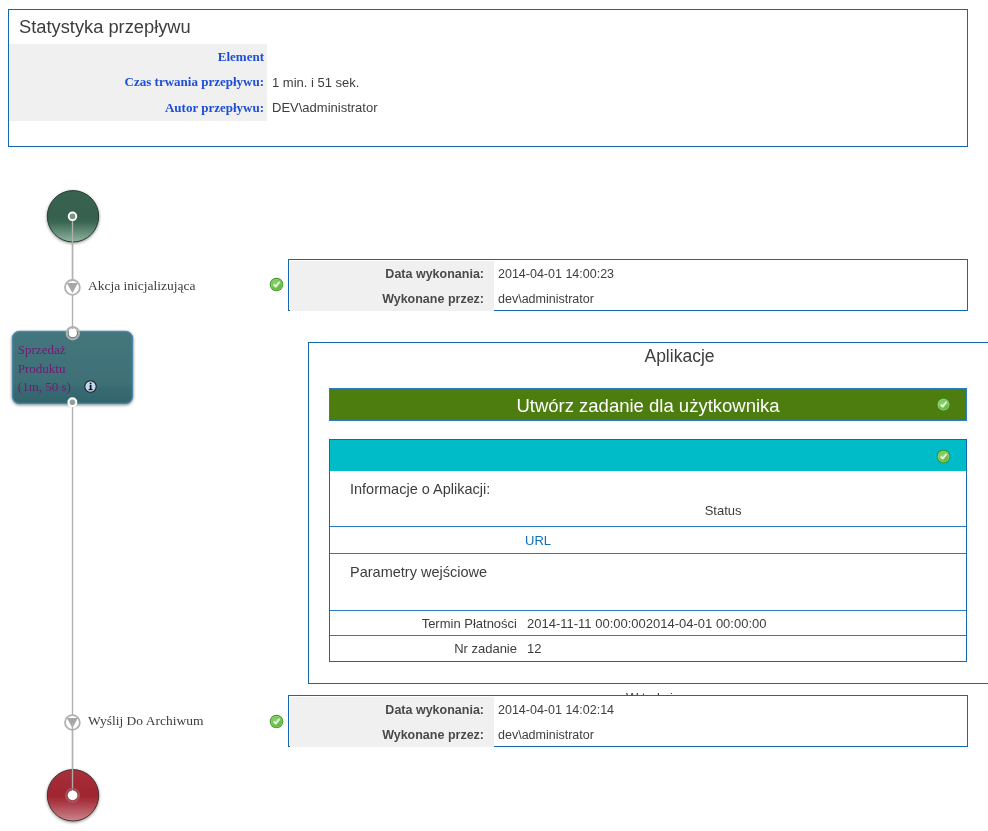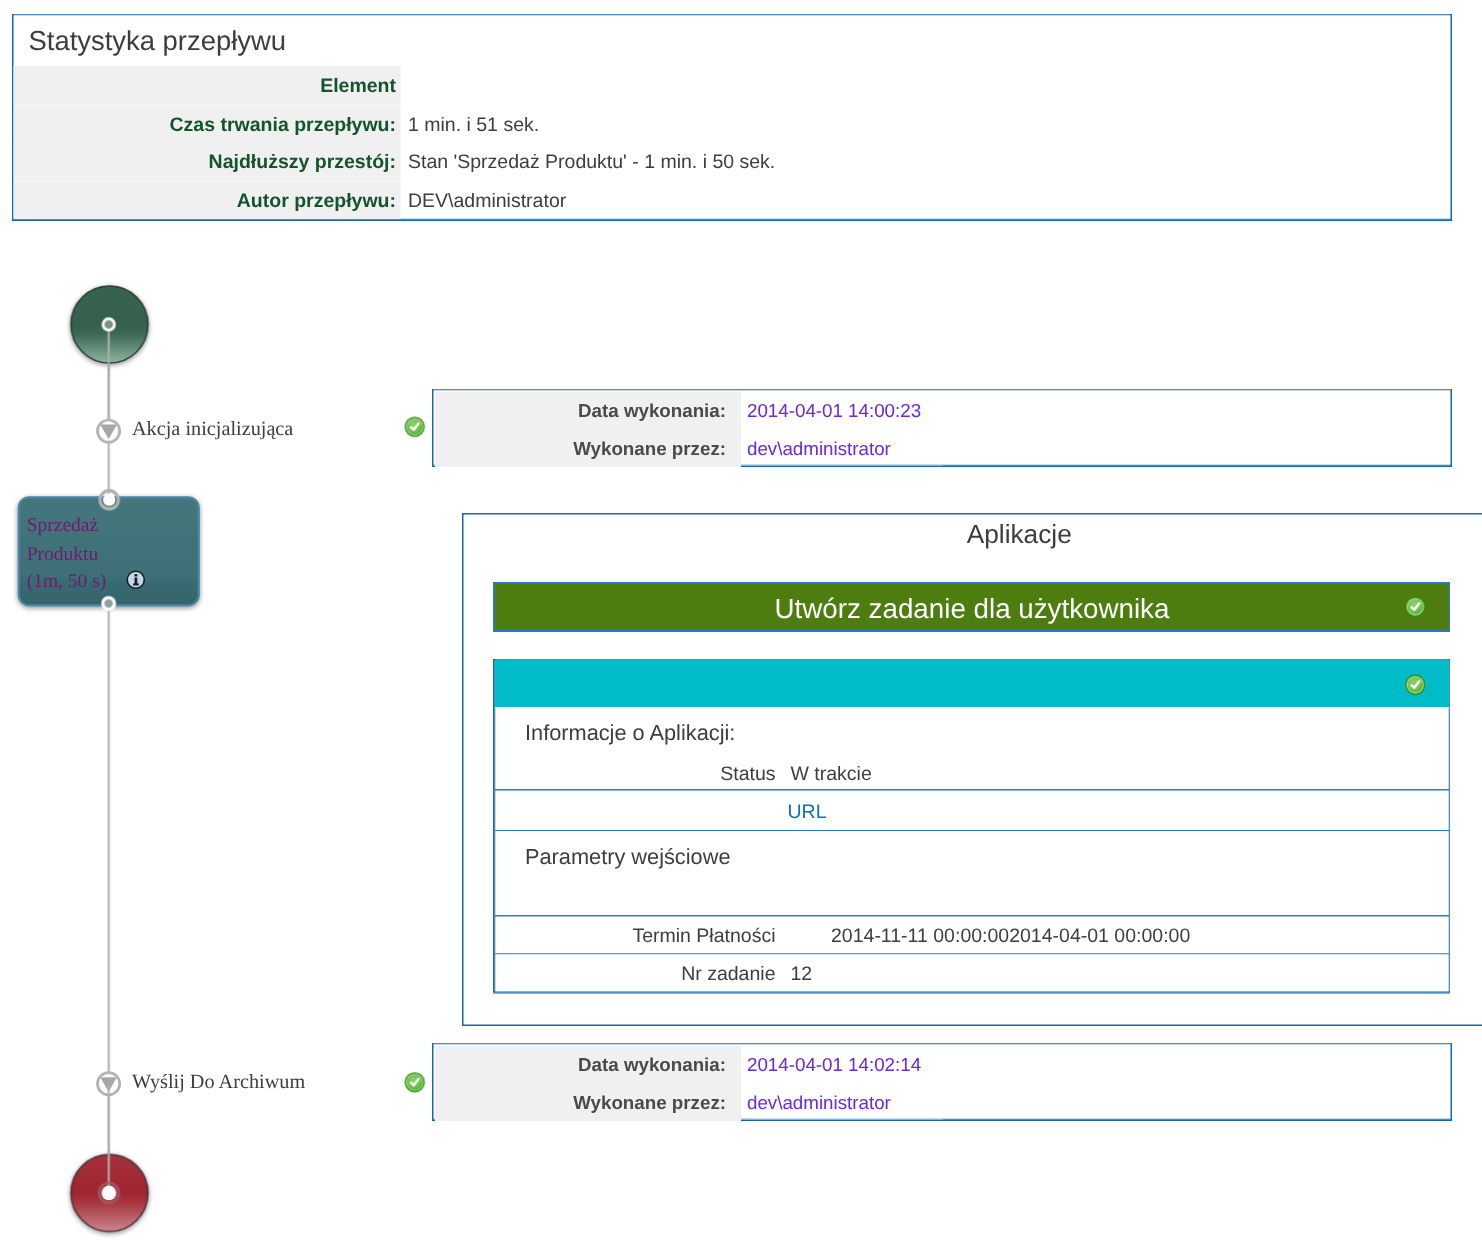--- a/index.html
+++ b/index.html
@@ -10,34 +10,34 @@
   body *{will-change:opacity;}
   span.cell{display:inline-block;will-change:opacity;}
 
   
   .stats-panel{position:absolute;left:8px;top:9px;width:960px;height:138px;
                border:1px solid #1466ad;box-sizing:border-box;background:#fff;}
   .stats-title{position:absolute;left:10px;top:5.5px;font-size:18.3px;color:#3d3d3d;font-weight:400;}
   .stats-table{position:absolute;left:0;top:34px;width:100%;border-collapse:collapse;}
   .stats-table td{padding:0;vertical-align:middle;}
   td.s-lbl{width:258px;text-align:right;padding-right:3px;box-sizing:border-box;
-           font-size:13px;font-weight:bold;color:#14532d;background:#f0f0f0;height:25.5px;}
+           font-size:13px;font-weight:bold;color:#1d4ed8;background:#f0f0f0;height:25.5px;font-family:Liberation Serif, serif;}
   td.s-val{font-size:13px;color:#3d3d3d;padding-left:5px;height:25.5px;}
 
   
   .graph{position:absolute;left:0;top:0;width:288px;height:628px;font-family:Liberation Serif, serif;}
   .trans-label{position:absolute;font-size:13.5px;color:#3d3d3d;white-space:nowrap;}
   .state-text{position:absolute;font-size:13px;color:#701a75;line-height:18.3px;will-change:opacity;}
 
   .infobox{position:absolute;border:1px solid #1466ad;box-sizing:border-box;background:#fff;padding:1px;}
   .infobox table{border-collapse:collapse;width:100%;}
   .infobox td{padding:0;vertical-align:middle;}
   td.i-lbl{width:204px;text-align:right;padding-right:10px;box-sizing:border-box;
            font-size:12.5px;font-weight:bold;color:#4a4a4a;background:#f0f0f0;height:25px;}
-  td.i-val{font-size:12.5px;color:#6d28d9;padding-left:4px;height:25px;margin-left:38px;}
+  td.i-val{font-size:12.5px;color:#404040;padding-left:4px;height:25px;margin-left:38px;}
 
   .okmark{position:absolute;width:15px;height:15px;}
 
   
   .apps-panel{position:absolute;border:1px solid #1466ad;box-sizing:border-box;background:#fff;}
   .apps-title{position:absolute;width:100%;text-align:center;font-size:17.5px;color:#3d3d3d;}
   .app-bar{position:absolute;background:#4d7c0f;box-sizing:border-box;border:1px solid #2a7cc7;}
   .app-bar .t{position:absolute;width:100%;text-align:center;color:#fff;}
   .det-panel{position:absolute;border:1px solid #1466ad;box-sizing:border-box;background:#fff;}
   .det-head{position:absolute;left:0;top:0;right:0;background:#00bcc9;}
@@ -59,24 +59,20 @@
     <div class="stats-title">Statystyka przepływu</div>
     <table class="stats-table">
       <tbody>
           <tr>
         <td class="s-lbl"><span class="cell">Element</span></td>
         <td class="s-val"></td>
       </tr>
       <tr>
         <td class="s-lbl"><span class="cell">Czas trwania przepływu:</span></td>
         <td class="s-val"><span class="cell">1 min. i 51 sek.</span></td>
-      </tr>
-      <tr>
-        <td class="s-lbl"><span class="cell">Najdłuższy przestój:</span></td>
-        <td class="s-val"><span class="cell">Stan 'Sprzedaż Produktu' - 1 min. i 50 sek.</span></td>
       </tr>
       <tr>
         <td class="s-lbl"><span class="cell">Autor przepływu:</span></td>
         <td class="s-val"><span class="cell">DEV\administrator</span></td>
       </tr>
     </tbody>
       </table>
   </div>
 
   <div class="graph">
@@ -186,29 +182,29 @@
       <div class="det-head" style="height:31px;">
         <svg style="position:absolute;left:606px;top:9px;" width="15" height="15" viewBox="0 0 16 16">
           <circle cx="8" cy="8" r="7.3" fill="#2d8b17"></circle>
           <circle cx="8" cy="8" r="6.3" fill="#a8d98a"></circle>
           <circle cx="8" cy="8" r="5.4" fill="url(#okg)"></circle>
           <path d="M5.4,8.4 L7.2,10.2 L10.8,5.6" fill="none" stroke="#ffffff" stroke-width="1.75" stroke-linecap="round" stroke-linejoin="round"></path>
         </svg>
       </div>
       <div class="det-rows">
         <div class="drow dsec" style="top:34px;height:30px;">Informacje o Aplikacji:</div>
-        <div class="drow" style="top:63px;height:24px;">
+        <div class="drow" style="top:63px;height:24px;flex-direction:column;">
           <span class="dlbl">Status</span>
           <span class="dval">W trakcie</span>
         </div>
         <div class="drow drow-b" style="top:86px;height:27px;">
           <span class="durl">URL</span>
         </div>
         <div class="drow drow-b dsec" style="top:113px;height:36px;">Parametry wejściowe</div>
-        <div class="drow drow-b" style="top:170px;height:25px;gap:27px;">
+        <div class="drow drow-b" style="top:170px;height:25px;">
           <span class="dlbl">Termin Płatności</span>
           <span class="dval">2014-11-11 00:00:002014-04-01 00:00:00</span>
         </div>
         <div class="drow drow-b" style="top:195px;height:26px;">
           <span class="dlbl">Nr zadanie</span>
           <span class="dval">12</span>
         </div>
       </div>
     </div>
   </div>

